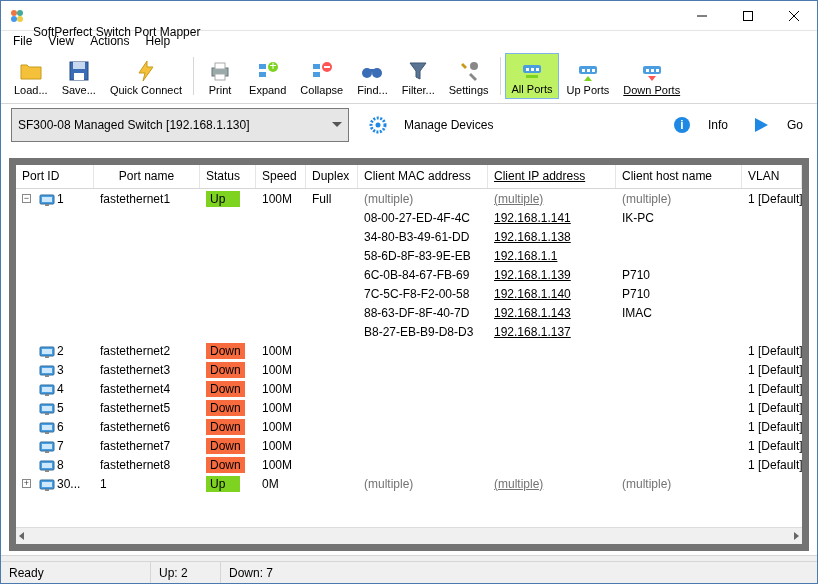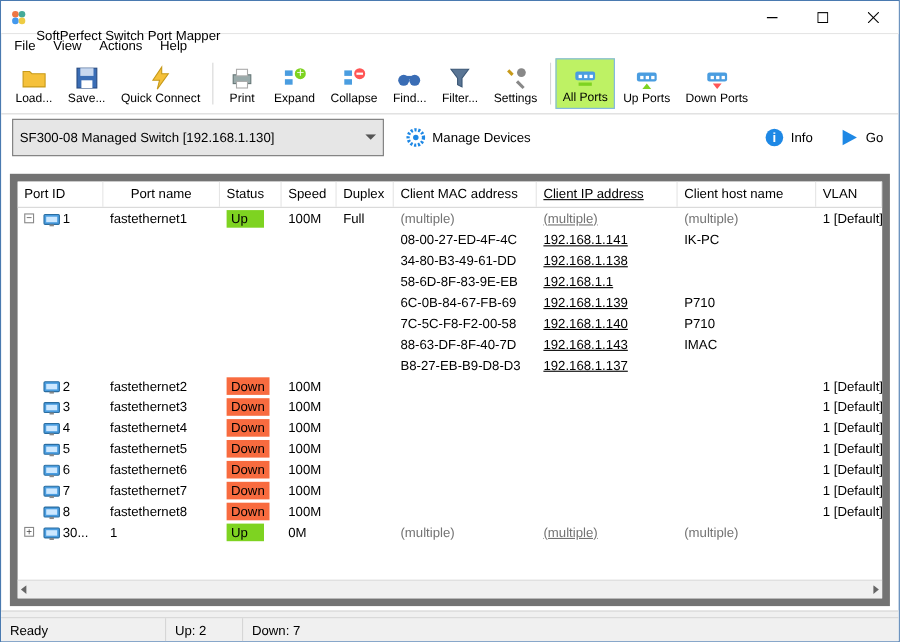--- a/index.html
+++ b/index.html
@@ -20,21 +20,21 @@
   .tb-btn { display:flex; flex-direction:column; align-items:center; justify-content:flex-end; padding:2px 6px; min-width:44px; height:46px; border:1px solid transparent; cursor:default; }
   .tb-btn.active { background:#bef264; border:1px solid #7eb4ea;justify-content:center; }
   .tb-btn .ico { width:24px; height:24px; display:flex; align-items:center; justify-content:center; }
   .tb-btn .lbl { font-size:11px; color:#000; margin-top:1px; white-space:nowrap; }
   .tb-sep { width:1px; height:38px; background:#d6d6d6; margin:0 4px; align-self:center; }
   
   
   .subbar { height:42px; display:flex; align-items:center; padding:6px 10px; gap:16px; }
   .device-select { flex:0 0 338px; height:24px; border:1px solid #7a7a7a; background:#e6e6e6; display:flex; align-items:center; padding:16px 6px; position:relative; }
   .device-select .caret { position:absolute; right:6px; }
-  .sb-btn { display:flex; align-items:center; gap:6px; padding:3px 4px; cursor:default; }
+  .sb-btn { display:flex; align-items:center; gap:17px; padding:3px 4px; cursor:default; }
   
   
   .grid-wrap { flex:1; border:7px solid #737373; margin:12px 8px 4px 8px; display:flex; flex-direction:column; background:#fff; overflow:hidden; }
   .grid-head { display:flex; height:24px; background:#fff; border-bottom:1px solid #d6d6d6; }
   .grid-head .col { padding:4px 6px; border-right:1px solid #e5e5e5; white-space:nowrap; overflow:hidden; }
   .grid-body { flex:1; overflow:auto; }
   .row { display:flex; height:19px; align-items:center; }
   .cell { padding:1px 6px; white-space:nowrap; overflow:hidden; display:flex; align-items:center; gap:4px; }
   .muted { color:#737373; }
   .status-up { background:#7ed321; padding:1px 4px; display:inline-block; min-width:34px; }
@@ -206,21 +206,21 @@
         <svg width="24" height="24">
           <rect x="3" y="7" width="18" height="8" rx="2" fill="#4a9de0"></rect>
           <rect x="6" y="10" width="3" height="3" fill="#fff"></rect>
           <rect x="11" y="10" width="3" height="3" fill="#fff"></rect>
           <rect x="16" y="10" width="3" height="3" fill="#fff"></rect>
           <path d="M12 17l-4 5h8z" fill="#7ed321"></path>
         </svg>
       </span>
     <span class="lbl">Up Ports</span>
   </div>
-  <div class="tb-btn" style="min-width:64px;">
+  <div class="tb-btn" style="min-width:64px;text-decoration:underline;">
     <span class="ico">
         <svg width="24" height="24">
           <rect x="3" y="7" width="18" height="8" rx="2" fill="#4a9de0"></rect>
           <rect x="6" y="10" width="3" height="3" fill="#fff"></rect>
           <rect x="11" y="10" width="3" height="3" fill="#fff"></rect>
           <rect x="16" y="10" width="3" height="3" fill="#fff"></rect>
           <path d="M12 22l-4-5h8z" fill="#f55"></path>
         </svg>
       </span>
     <span class="lbl">Down Ports</span>

